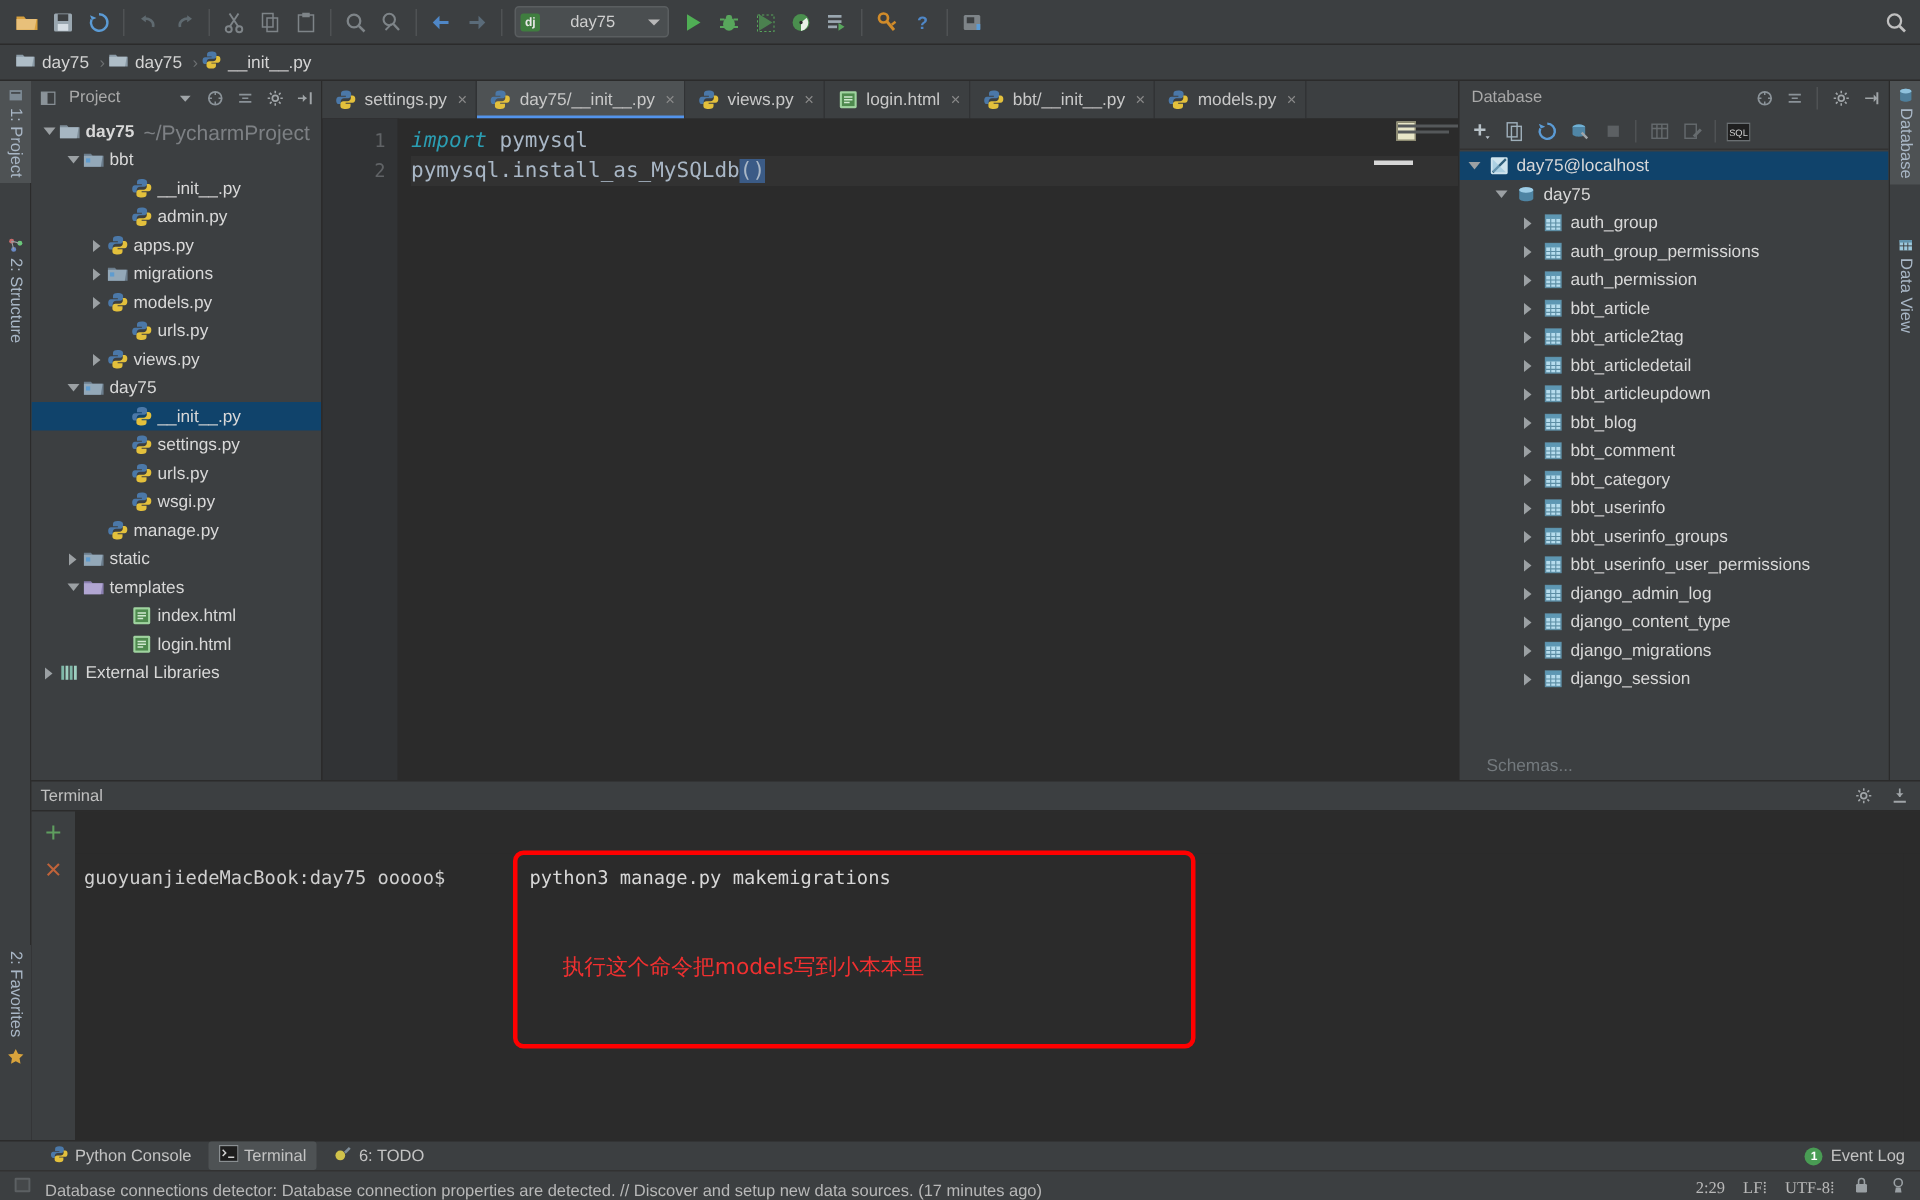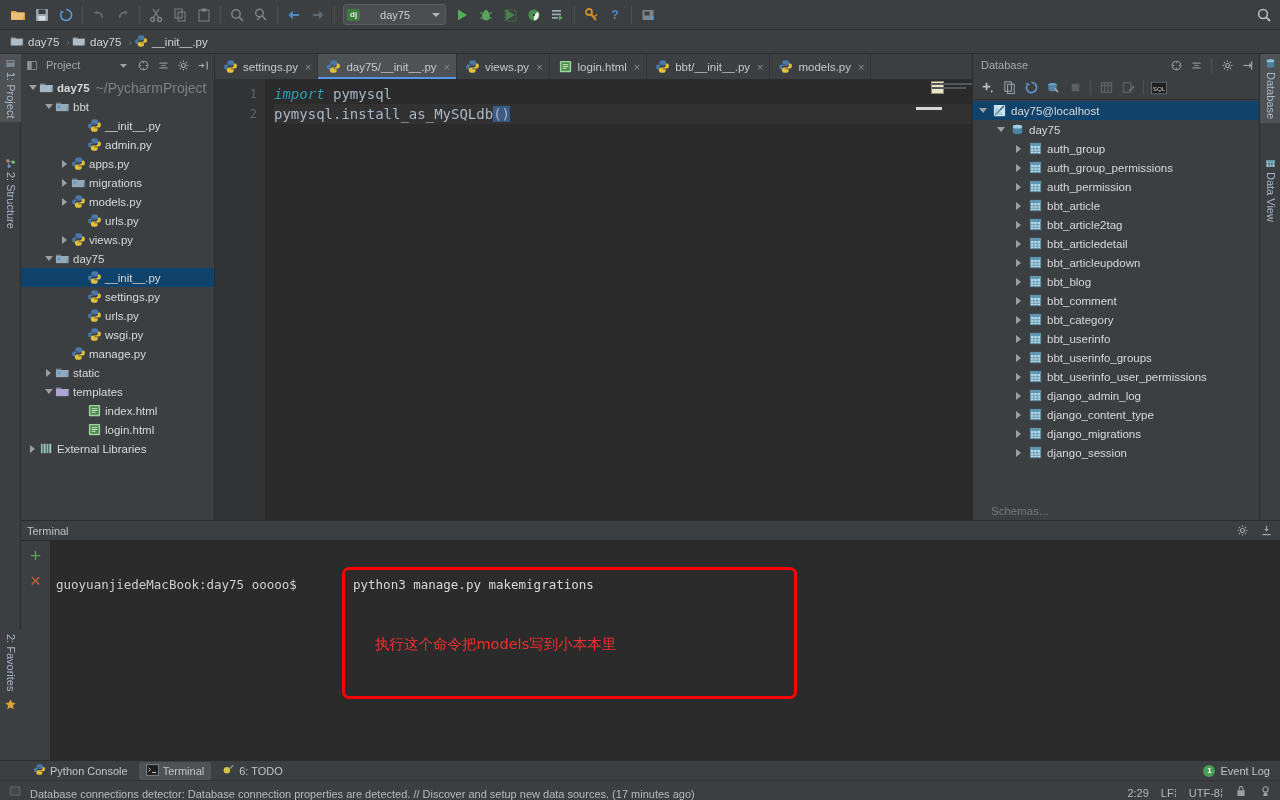--- a/index.html
+++ b/index.html
@@ -218,21 +218,21 @@
     font-size: 8px; display:flex; align-items:center; justify-content:center; font-weight:bold;
   }
 
   
   #statusbar {
     position: absolute; left: 0; top: 780px; width: 1280px; height: 20px;
     background: #3c3f41; display:flex; align-items:flex-end; padding: 0 8px; gap: 8px;
     border-top: 1px solid #323232;
   }
   #statusbar .sb-msg { font-size: 11px; color: #b8b8b8; }
-  #statusbar .sb-right { margin-left:auto; display:flex; align-items:center; gap:12px; }
+  #statusbar .sb-right { margin-left:auto; display:flex; align-items:center; gap:12px;font-family:Liberation Serif, serif; }
   #statusbar .sb-item { font-size: 11px; color: #b8b8b8; }
 
   
   #fav-strip { position:absolute; left:0; top:630px; width:21px; height:130px; background:#3c3f41; }
 </style>
 </head>
 <body>
 
 <div id="app">
 

